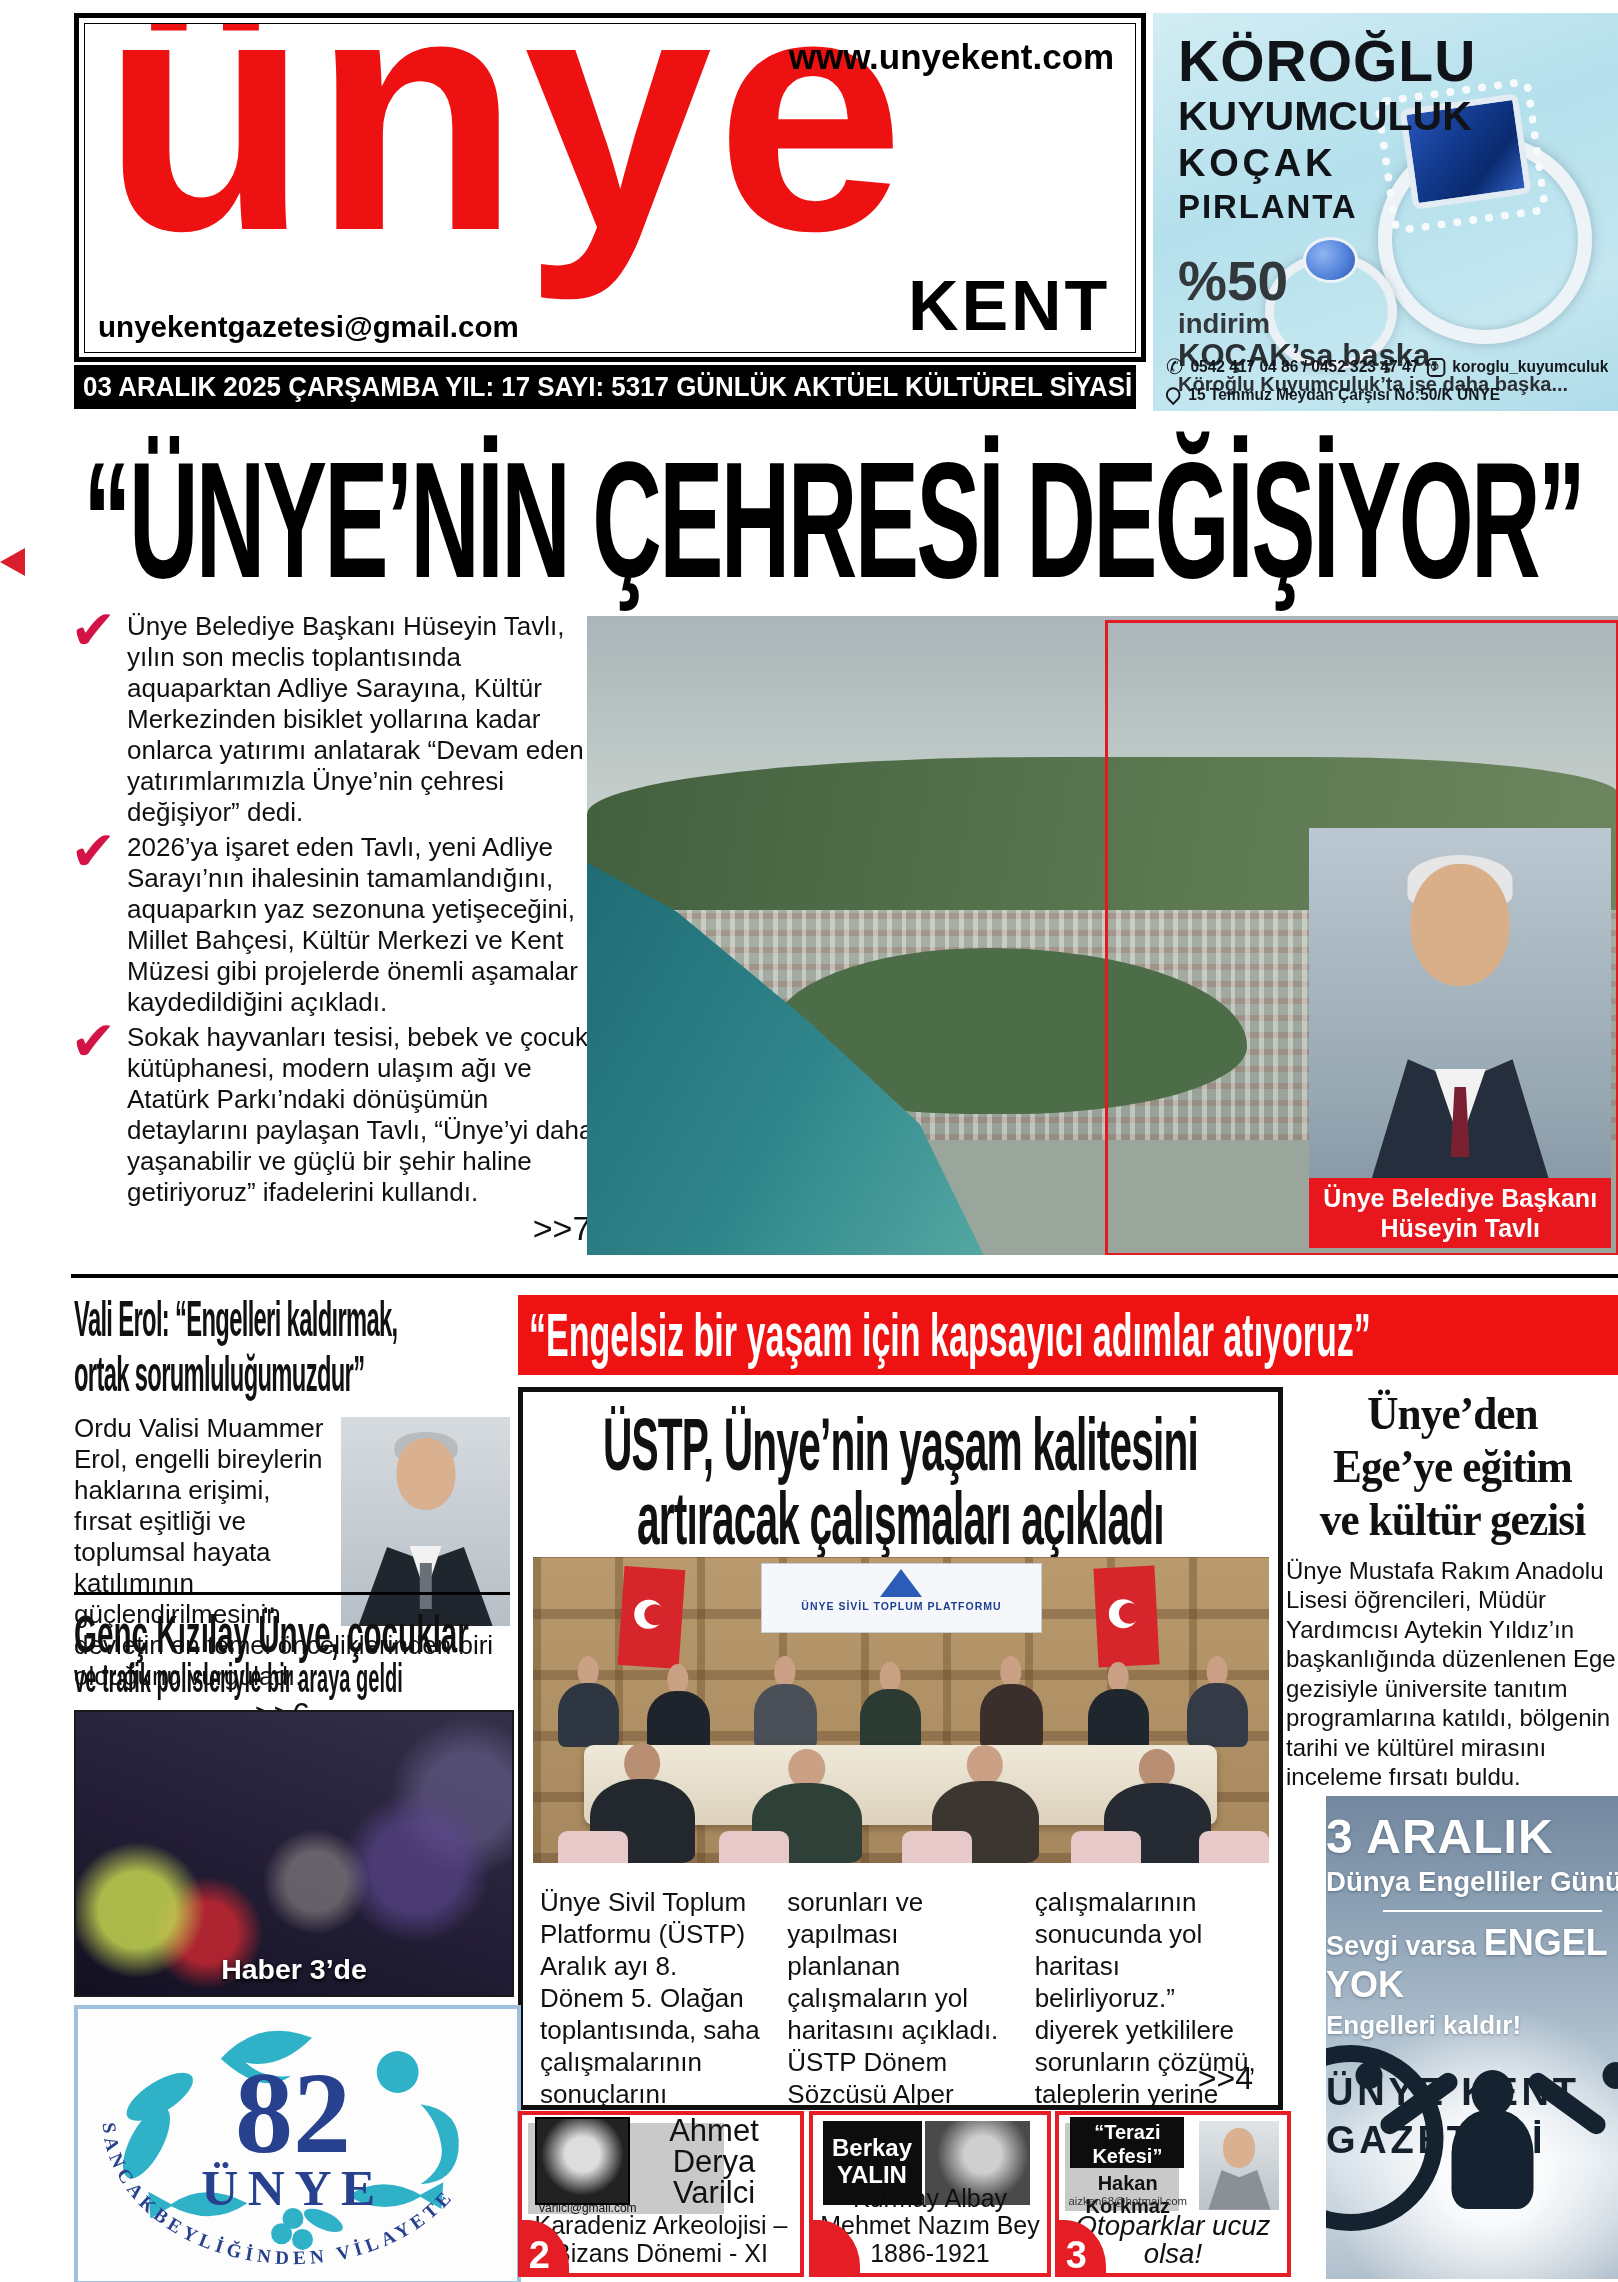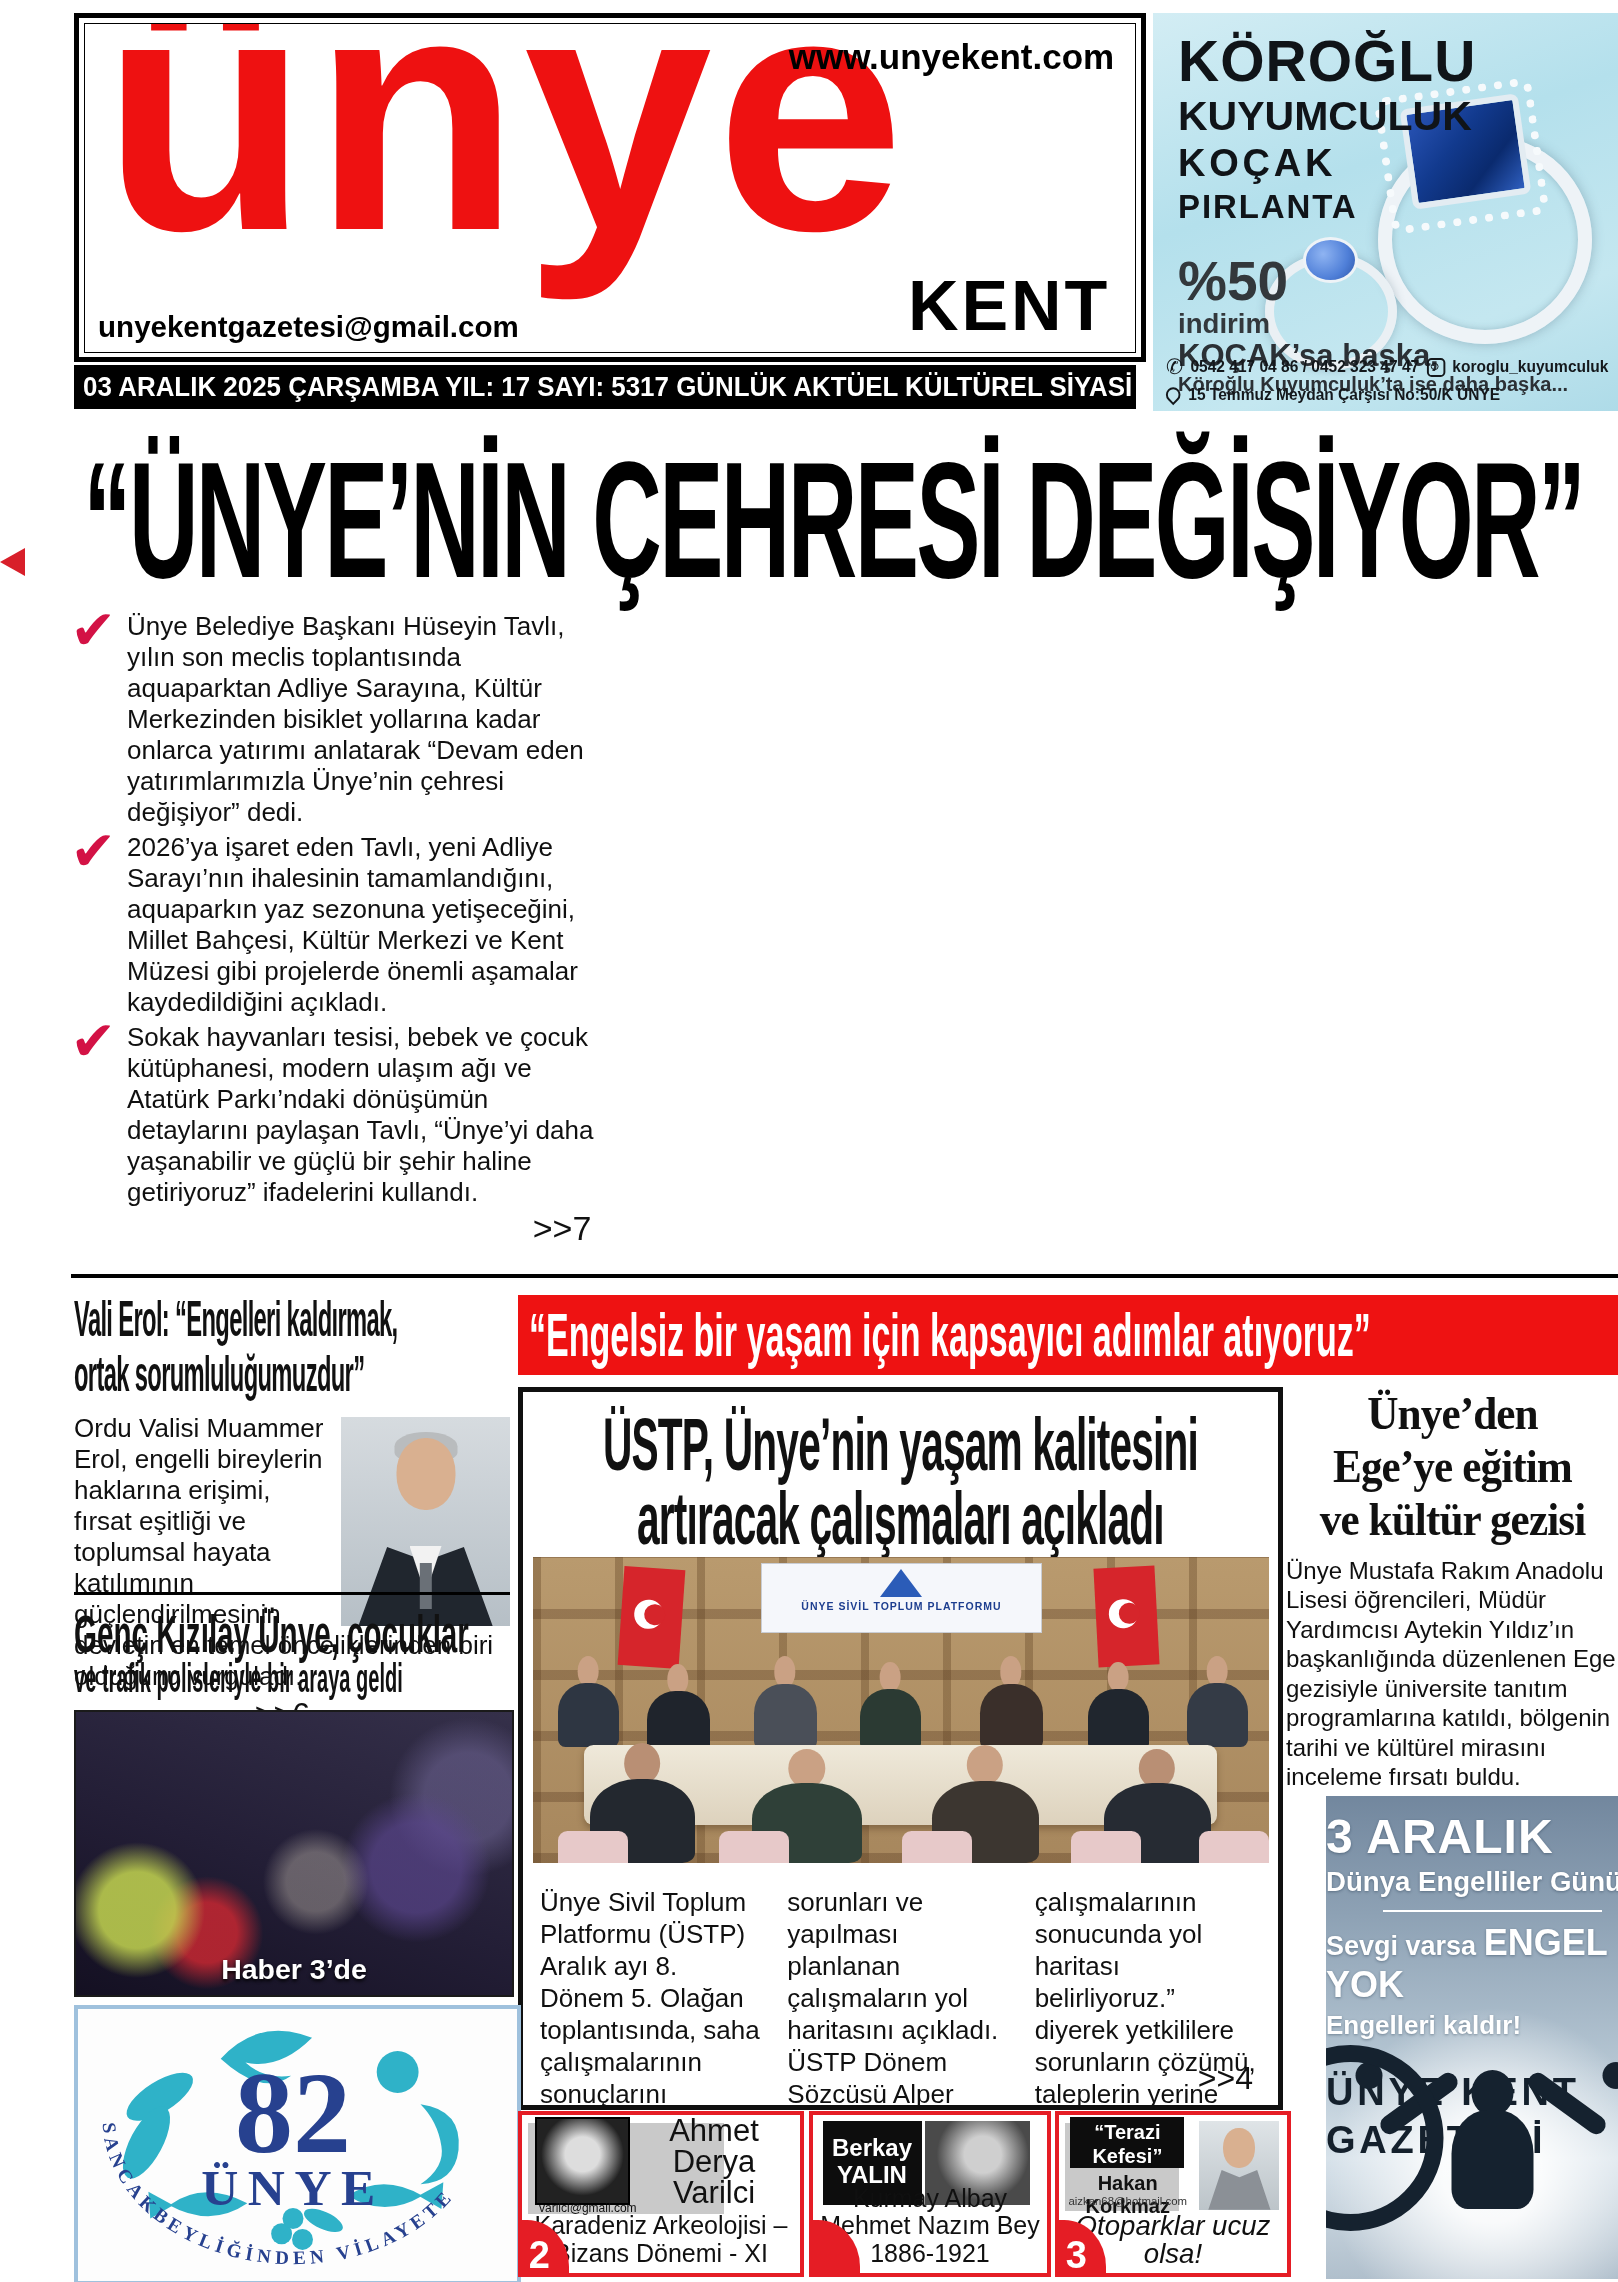--- a/index.html
+++ b/index.html
@@ -291,20 +291,40 @@
       <span class="check">✔</span>
       <span>2026’ya işaret eden Tavlı, yeni Adliye Sarayı’nın ihalesinin tamamlandığını, aquaparkın yaz sezonuna yetişeceğini, Millet Bahçesi, Kültür Merkezi ve Kent Müzesi gibi projelerde önemli aşamalar kaydedildiğini açıkladı.</span>
     </p>
     <p class="lead-bullet" style="margin:0;">
       <span class="check">✔</span>
       <span>Sokak hayvanları tesisi, bebek ve çocuk kütüphanesi, modern ulaşım ağı ve Atatürk Parkı’ndaki dönüşümün detaylarını paylaşan Tavlı, “Ünye’yi daha yaşanabilir ve güçlü bir şehir haline getiriyoruz” ifadelerini kullandı.</span>
     </p>
     <div class="lead-jump">&gt;&gt;7</div>
   </div>
 
+  <div class="abs lead-photo">
+    <div class="ph-sky"></div>
+    <div class="ph-hills"></div>
+    <div class="ph-city"></div>
+    <div class="ph-peninsula"></div>
+    <div class="ph-sea"></div>
+    <div class="ph-redbox">
+      <div class="mayor">
+        <div class="mayor-hair"></div>
+        <div class="mayor-head"></div>
+        <div class="mayor-suit"></div>
+        <div class="mayor-shirt"></div>
+        <div class="mayor-tie"></div>
+        <div class="mayor-caption">
+          <div>Ünye Belediye Başkanı</div>
+          <div>Hüseyin Tavlı</div>
+        </div>
+      </div>
+    </div>
+  </div>
 
   <div class="abs section-divider div1"></div>
 
   <div class="abs vali">
     <div class="vali-h">
       <span>Vali Erol: “Engelleri kaldırmak,</span>
     </div>
     <div class="vali-h">
       <span>ortak sorumluluğumuzdur”</span>
     </div>

